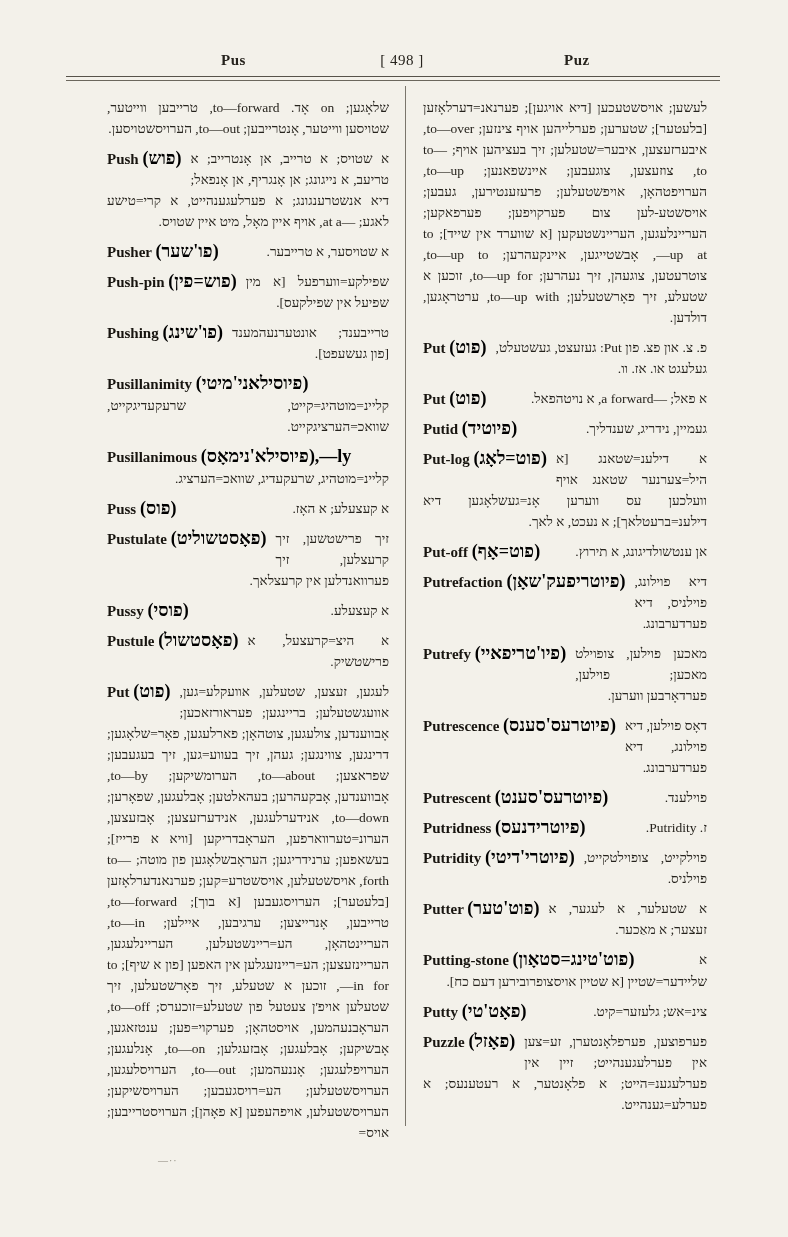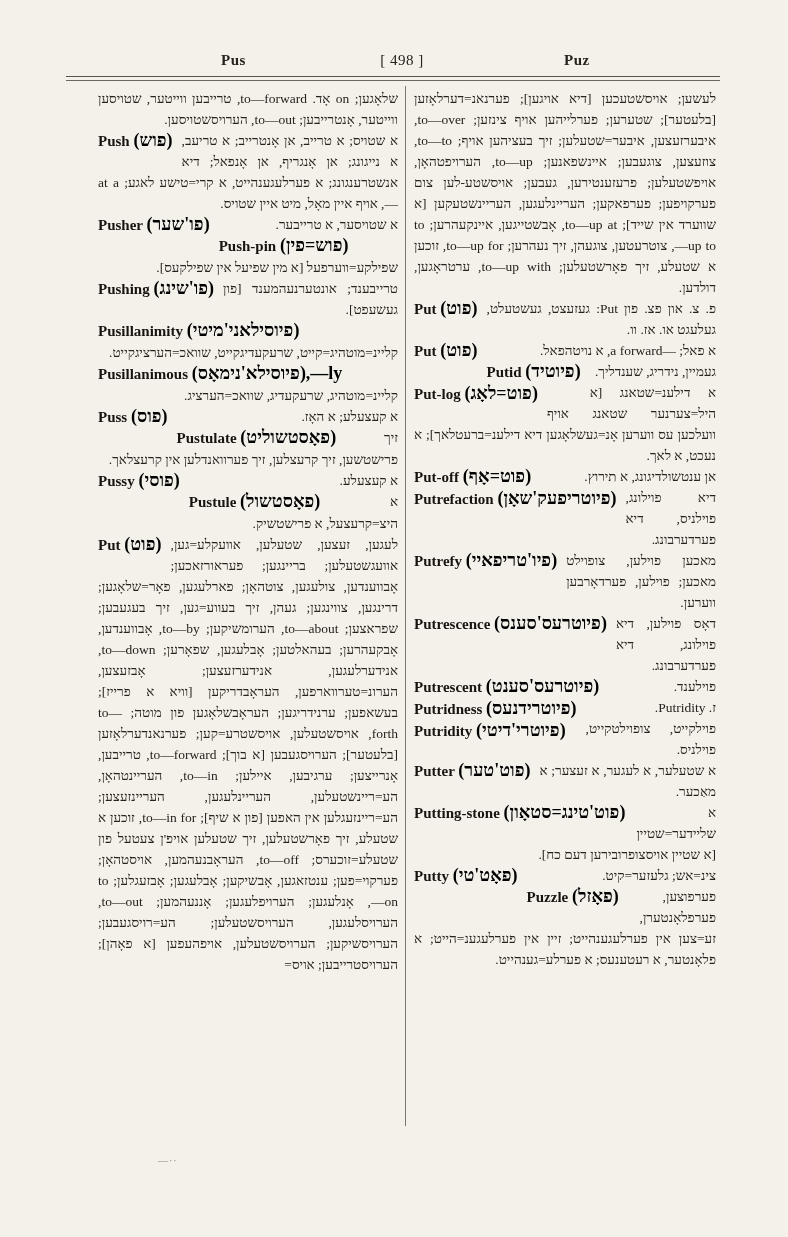--- a/index.html
+++ b/index.html
@@ -23,21 +23,21 @@
   .head-rule{position:absolute;top:76px;left:58px;width:654px;height:3px;
     border-top:1.5px solid #57534a;border-bottom:1px solid #6b675d;}
 
   
   .col{position:absolute;top:88px;}
   .col-left{left:90px;width:300px;}
   .col-right{left:406px;width:302px;}
   .col-divider{position:absolute;top:86px;left:397px;width:1px;height:1040px;background:#7a766c;}
 
   .entry{
-    margin:0;direction:rtl;text-align:justify;
+    margin:9px;direction:rtl;text-align:justify;
     font-size:13.5px;line-height:21px;
     font-family:"Liberation Serif","DejaVu Serif","DejaVu Sans",serif;
   }
   .hw{
     float:left;direction:ltr;white-space:nowrap;
     font-weight:bold;font-size:15px;color:#17140f;
     margin-right:9px;
     font-family:"Liberation Serif","DejaVu Serif","DejaVu Sans",serif;
   }
   .hw .pron{font-weight:bold;font-size:18px;color:#000000;}

